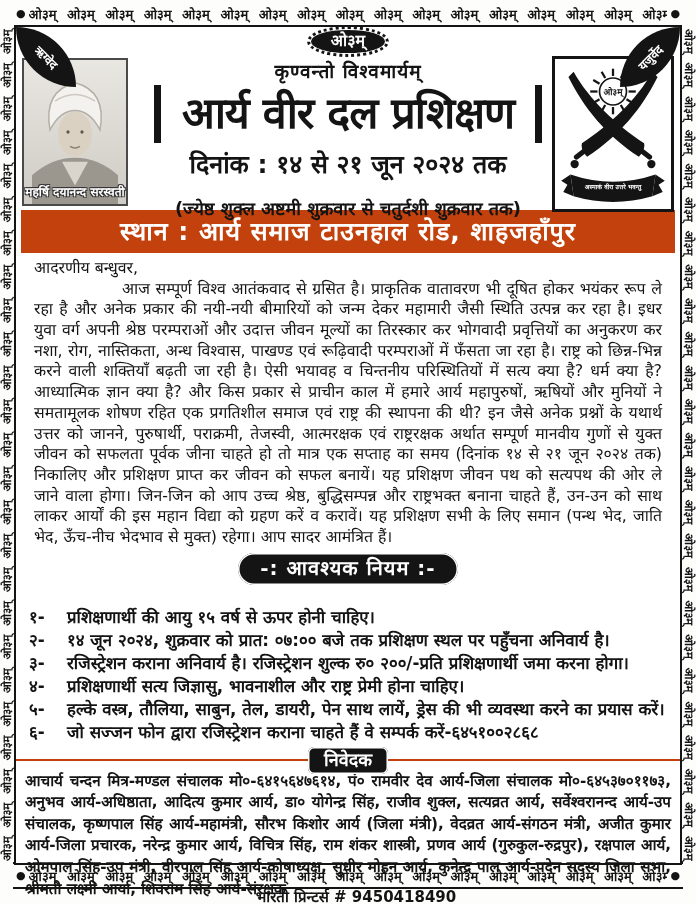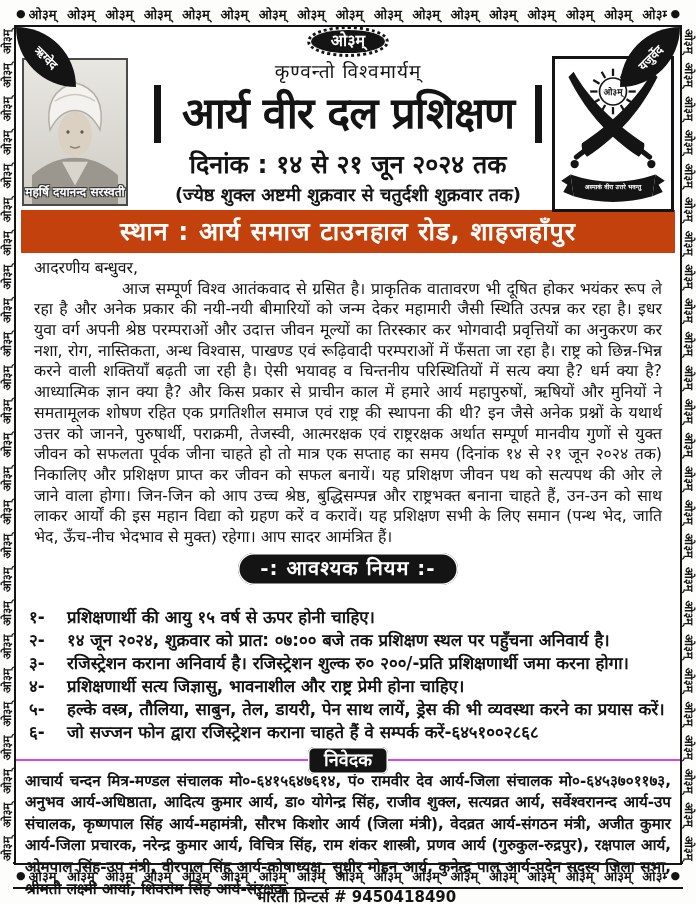--- a/index.html
+++ b/index.html
@@ -46,21 +46,21 @@
   .leaf.tl span{transform:rotate(45deg);}
   .leaf.tr{top:0;right:0;width:60px;height:60px;border-radius:100% 0 100% 0;}
   .leaf.tr span{transform:rotate(-45deg);}
   
   .header{position:relative;height:180px;flex:none;}
   .om-oval{
     margin:3px auto 0;width:fit-content;background:#141414;color:#fff;
     font-weight:700;font-size:16px;line-height:20px;padding:1px 20px 2px;
     border-radius:50%;outline:3px dotted #141414;outline-offset:1px;
   }
-  .motto{text-align:center;font-size:19px;font-weight:400;margin-top:5px;letter-spacing:1px;}
+  .motto{text-align:center;font-size:19px;font-weight:700;margin-top:5px;letter-spacing:1px;}
   .photo-box{
     position:absolute;left:6px;top:31px;width:102px;height:144px;
     border:2px solid #4a4a4a;background:#1d4ed8;z-index:2;
   }
   .photo-box svg{display:block;width:100%;height:100%;}
   .photo-caption{
     position:absolute;left:0;right:0;bottom:4px;text-align:center;
     color:#fff;font-size:12px;font-weight:700;letter-spacing:0;
     text-shadow:-1px -1px 0 #333,1px -1px 0 #333,-1px 1px 0 #333,1px 1px 0 #333;
     white-space:nowrap;
@@ -68,41 +68,41 @@
   .logo-box{
     position:absolute;right:6px;top:29px;width:114px;height:148px;
     border:3px solid #141414;background:#fff;z-index:2;padding:1px;
   }
   .logo-box svg{display:block;width:100%;height:100%;}
   .title-wrap{margin:1px 122px 0;text-align:center;}
   .title-row{display:flex;align-items:center;justify-content:center;gap:21px;text-align:center;}
   .vbar{width:7px;height:58px;background:#141414;flex:none;}
   .main-title{font-size:43px;font-weight:800;line-height:1.05;white-space:nowrap;letter-spacing:-1px;}
   .date-line{font-size:25px;font-weight:800;margin-top:3px;white-space:nowrap;}
-  .date-note{font-size:18px;font-weight:700;margin-top:2px;white-space:nowrap;}
+  .date-note{font-size:18px;font-weight:700;margin-top:16px;white-space:nowrap;}
   
   .venue{
     flex:none;margin:3px 5px 0;background:#c2410c;color:#fff;text-align:center;
     font-size:25px;font-weight:700;padding:3px 0 6px;letter-spacing:1px;
   }
   
   .letter{flex:none;padding:5px 18px 0;font-size:15.8px;line-height:1.31;text-align:justify;}
   .letter .indent{text-indent:88px;}
   
   .rules-pill{
     flex:none;margin:5px auto 19px;width:fit-content;background:#141414;color:#fff;
     font-size:20px;font-weight:800;padding:1px 22px 4px;border-radius:20px;
     box-shadow:inset 0 0 0 1.5px #fff;letter-spacing:1px;
   }
   .rules{flex:none;padding:2px 9px 0;font-size:16.8px;font-weight:600;}
   .rule{display:flex;line-height:1.38;}
   .rule-num{flex:none;width:38px;padding-left:4px;}
   .rule-text{flex:1;}
   
-  .nivedak-divider{flex:none;position:relative;margin:14px 0 0;border-top:2px solid #d946ef;height:0;}
+  .nivedak-divider{flex:none;position:relative;margin:14px 0 0;border-top:2px solid #c2410c;height:0;}
   .nivedak-label{
     position:absolute;top:-14px;left:50%;transform:translateX(-50%);
     background:#141414;color:#fff;font-size:18px;font-weight:800;
     padding:0 16px 3px;border-radius:6px;box-shadow:inset 0 0 0 1.5px #fff;
     white-space:nowrap;
   }
   .names{flex:none;padding:10px 9px 0;font-size:15.2px;line-height:1.42;text-align:justify;font-weight:600;}
 </style>
 </head>
 <body>

